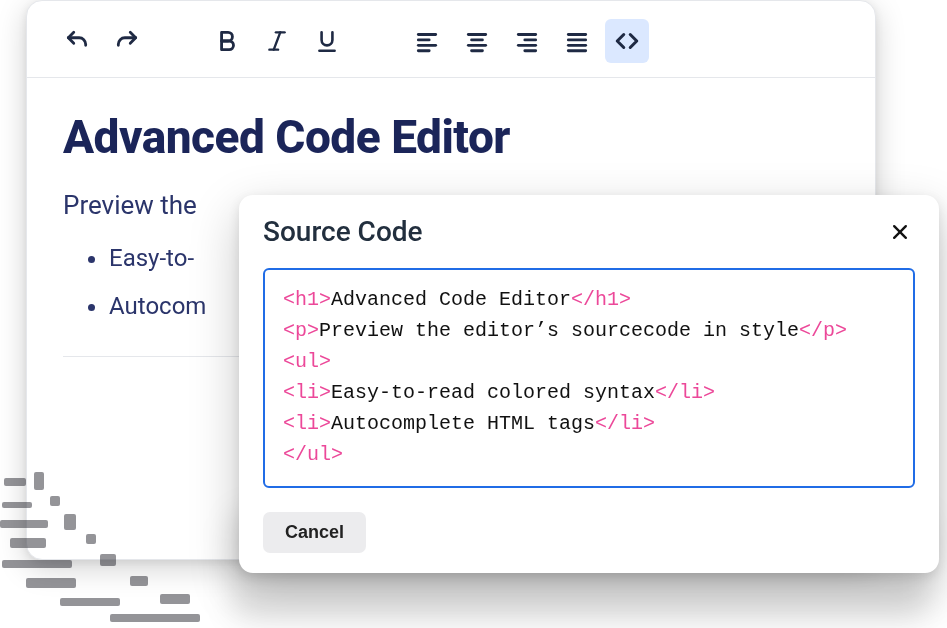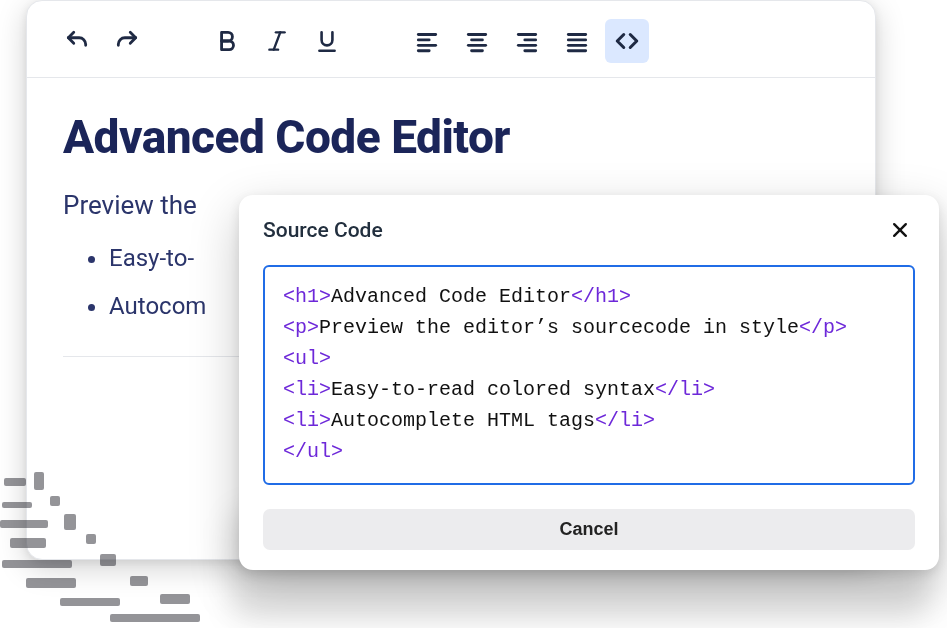--- a/index.html
+++ b/index.html
@@ -88,46 +88,45 @@
   background: #fff;
   border-radius: 14px;
   box-shadow: 0 18px 50px rgba(0,0,0,0.22), 0 4px 12px rgba(0,0,0,0.1);
   padding: 20px 24px 20px;
 }
 .modal-header {
   display: flex; align-items: center; justify-content: space-between;
   margin-bottom: 20px;
 }
 .modal-title {
-  font-size: 21px;
+  font-size: 28px;
   color: #222f3e;
   font-weight: 500;
 }
 .modal-close {
   background: none; border: none; cursor: pointer;
   width: 30px; height: 30px; display:flex;align-items:center;justify-content:center;
   color: #111;
 }
 .modal-close svg { width: 20px; height: 20px; }
 .code-box {
   border: 2px solid #206ce6;
   border-radius: 6px;
   padding: 14px 18px;
   font-family: "SFMono-Regular", Consolas, "Liberation Mono", Menlo, monospace;
   font-size: 20px;
   line-height: 1.55;
   white-space: pre-wrap;
   color: #111;
   min-height: 220px;
 }
-.code-box .tag { color: #6d28d9; }
+.code-box .tag { color: #ec4899; }
 .modal-footer {
-  display: flex; justify-content: flex-end; gap: 28px;
+  display: flex; justify-content: flex-start; gap: 28px;
   margin-top: 24px;
-  flex-direction: column;
 }
 .btn {
   border: none; border-radius: 7px;
   font-size: 18px; font-weight: 600;
   padding: 10px 22px; cursor: pointer;
 }
 .btn-secondary { background: #ececee; color: #222; }
 .btn-primary { background: #1a66e0; color: #fff; }
 
 .rough-edge {

